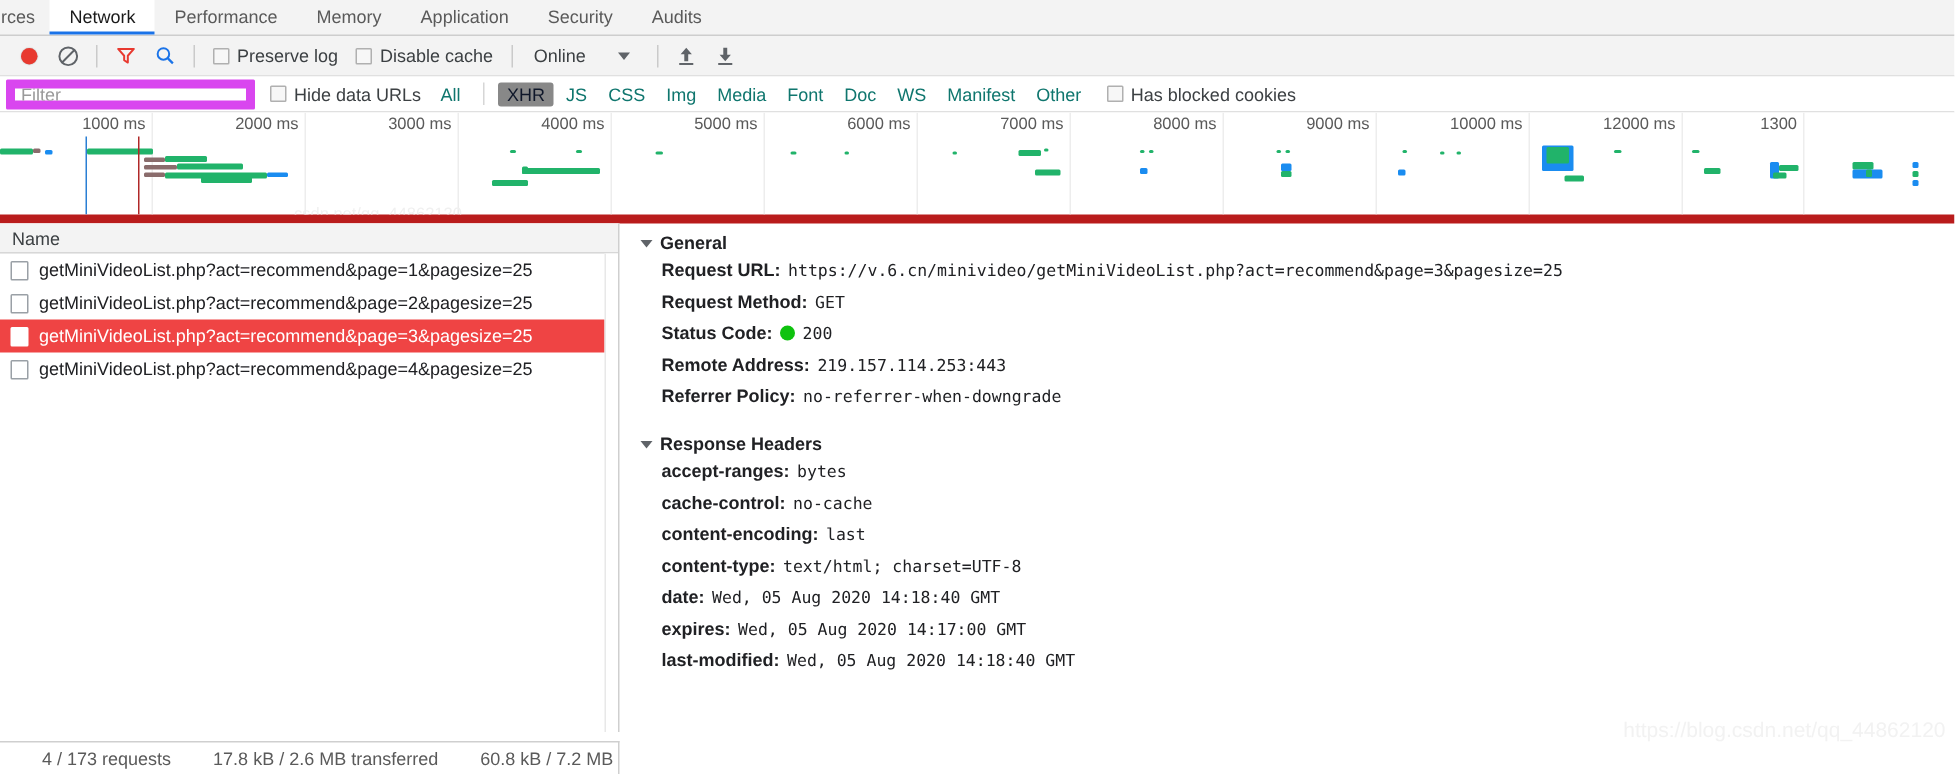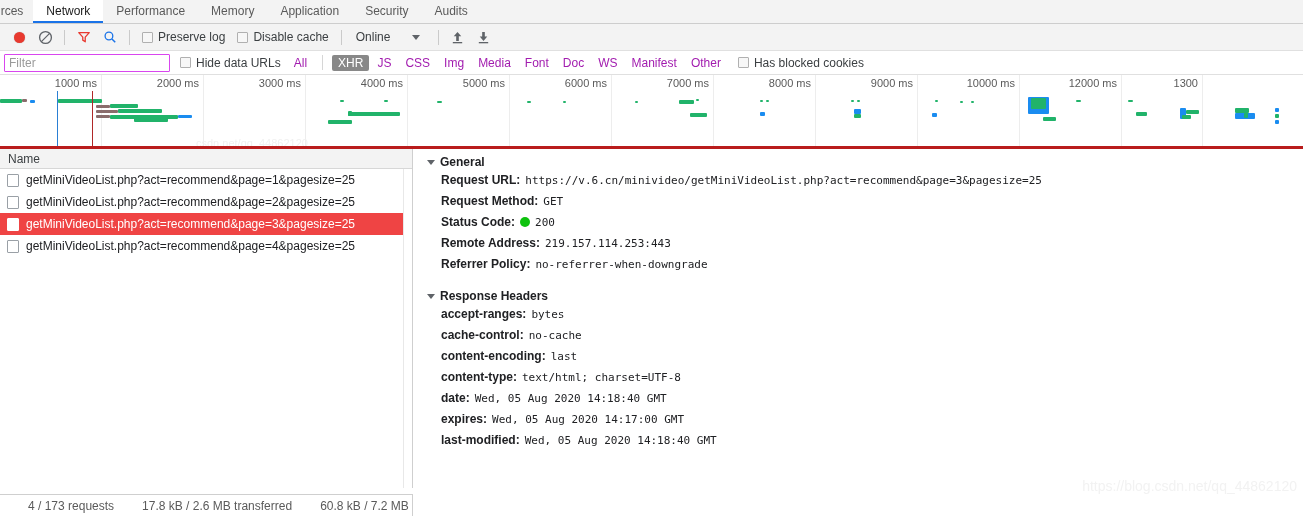--- a/index.html
+++ b/index.html
@@ -89,46 +89,46 @@
   .filterbar {
     display: flex; align-items: center;
     height: 24px;
     background: #fff;
     border-bottom: 1px solid #e0e0e0;
     padding-left: 4px;
     gap: 0;
   }
   .filter-input {
     width: 166px; height: 18px;
-    border: 1px solid #d946ef; border-radius: 1px;
+    border: 6px solid #d946ef; border-radius: 1px;
     font-size: 12px; padding: 4px 4px;
     color: #ec4899; background: #fff;
     font-family: "Liberation Sans", sans-serif;
     outline: none;
   }
   .filter-input::placeholder { color: #9a9a9a; }
   .f-sep { width: 1px; height: 15px; background: #d6d6d6; margin: 0 8px; }
   .f-check {
     display: flex; align-items: center; gap: 5px;
     margin-left: 10px; margin-right: 6px;
     font-size: 12px; color: #3c4043; white-space: nowrap;
   }
   .type-chip {
-    font-size: 12px; color: #a21caf;
+    font-size: 12px; color: #0f766e;
     padding: 1px 6px; margin: 0 1px;
     border-radius: 2px; white-space: nowrap; cursor: default;
   }
-  .type-chip.active { background: #888; color: #ffffff; }
+  .type-chip.active { background: #888; color: #0f172a; }
 
   
   .overview {
     position: relative;
     height: 74px;
     background: #fff;
-    border-bottom: 3px solid #b91c1c;
+    border-bottom: 6px solid #b91c1c;
     overflow: hidden;
   }
   .ov-grid {
     position: absolute; inset: 0;
     display: flex;
   }
   .ov-cell {
     position: relative;
     border-right: 1px solid #ededed;
     flex: 0 0 auto;

